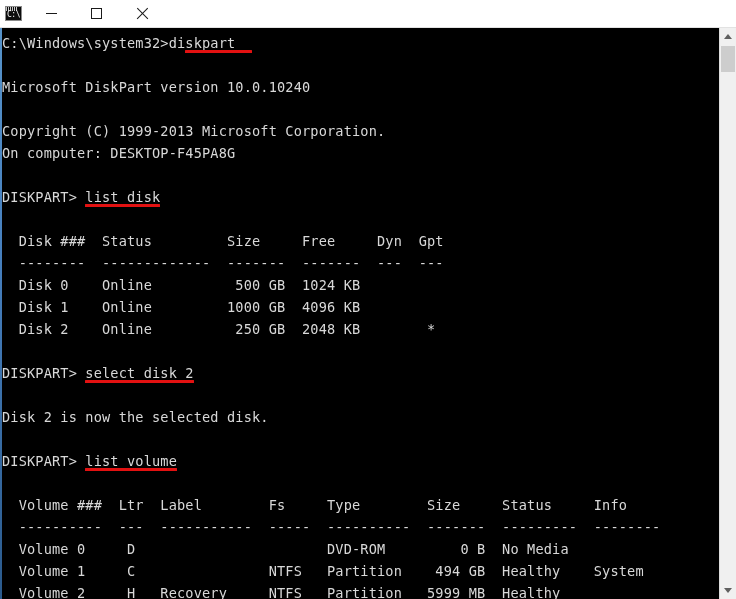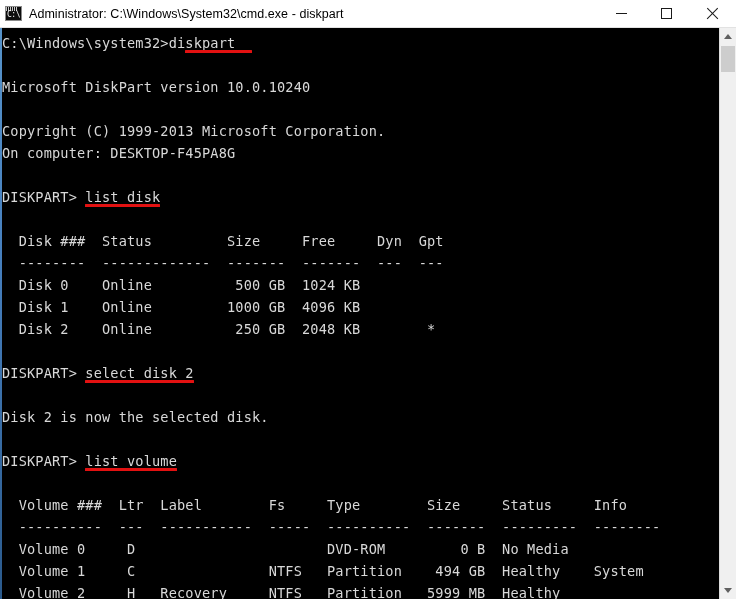--- a/index.html
+++ b/index.html
@@ -225,21 +225,20 @@
 </head>
 <body>
 
 <div class="window">
 
   <div class="titlebar">
     <div class="app-icon">
       <div class="icon-strip"></div>
       <div class="icon-text">C:\</div>
     </div>
-    <div class="title-text">Administrator: C:\Windows\System32\cmd.exe - diskpart</div>
     <div class="win-buttons">
       <button class="win-btn">
         <span class="glyph-min"></span>
       </button>
       <button class="win-btn">
         <span class="glyph-max"></span>
       </button>
       <button class="win-btn close">
         <span class="glyph-close"></span>
       </button>

